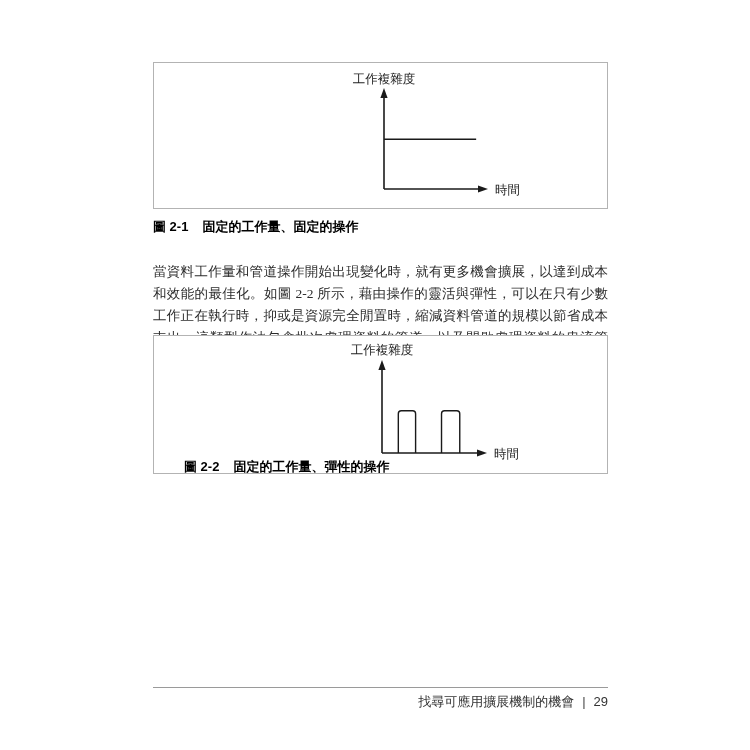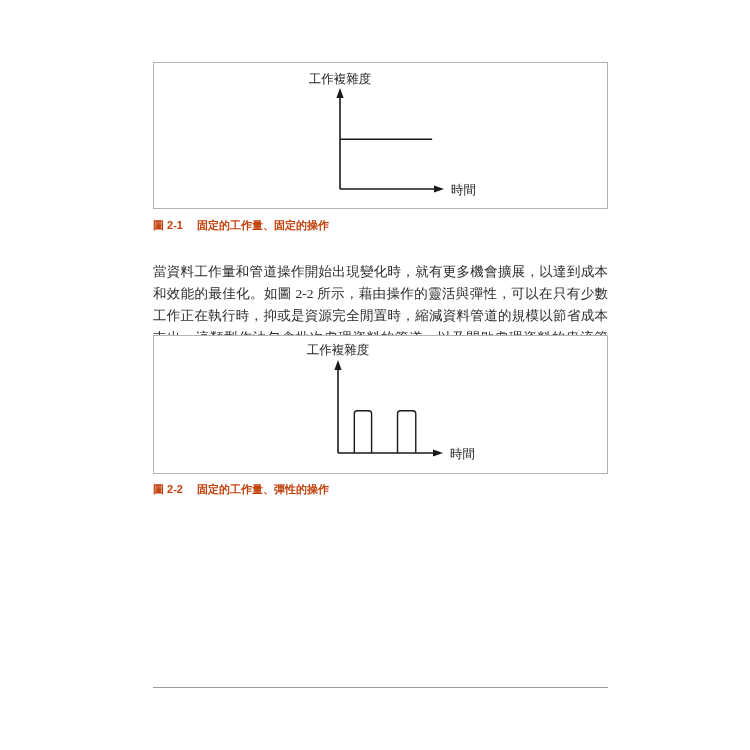--- a/index.html
+++ b/index.html
@@ -10,41 +10,42 @@
     font-family: "Liberation Serif", serif;
     color: #2b2b2b;
     overflow: hidden;
   }
   .page { position: absolute; inset: 0; }
 
   .figure-box {
     position: absolute; left: 153px; width: 455px;
     border: 1px solid #b3b3b3; background: #fff;
     box-sizing: border-box;
+    padding-left: 44px;
   }
   #fig1-box { top: 62px;  height: 147px; }
   #fig2-box { top: 335px; height: 139px; }
   .figure-box svg { display: block; }
 
   .axis { stroke: #1a1a1a; stroke-width: 1.6; fill: none; }
   .arrowhead { fill: #1a1a1a; stroke: none; }
   .series-g path, .series-g line { stroke: #1a1a1a; stroke-width: 1.4; fill: none; }
   svg text {
     font-family: "Liberation Sans", sans-serif;
     font-size: 12.5px; fill: #222222;
   }
 
   .caption {
     position: absolute; left: 153px; width: 455px;
     font-family: "Liberation Sans", sans-serif;
-    font-weight: bold; font-size: 11px; color: #c2410c;
+    font-weight: bold; font-size: 13px; color: #000000;
     white-space: nowrap;
   }
   #cap1 { top: 218px; }
-  #cap2 { top: 482px; }
+  #cap2 { top: 458px; margin-left: 31px; }
   .cap-label { display: inline-block; margin-right: 14px; }
 
   .para {
     position: absolute; left: 153px; width: 455px;
     font-size: 13.5px; line-height: 22px;
     text-align: justify; text-justify: inter-ideograph;
     color: #2b2b2b;
   }
   #para1 { top: 247px; }
   #para2 { top: 511px; }
@@ -100,14 +101,17 @@
         </g>
     </svg>
   </div>
 
   <div class="caption" id="cap2">
     <span class="cap-label">圖 2-2</span><span>固定的工作量、彈性的操作</span>
   </div>
 
 
   <div class="footer-rule"></div>
+  <div class="footer">
+    <span>找尋可應用擴展機制的機會</span><span class="sep">|</span><span>29</span>
+  </div>
 
 </div>
 
 </body></html>

